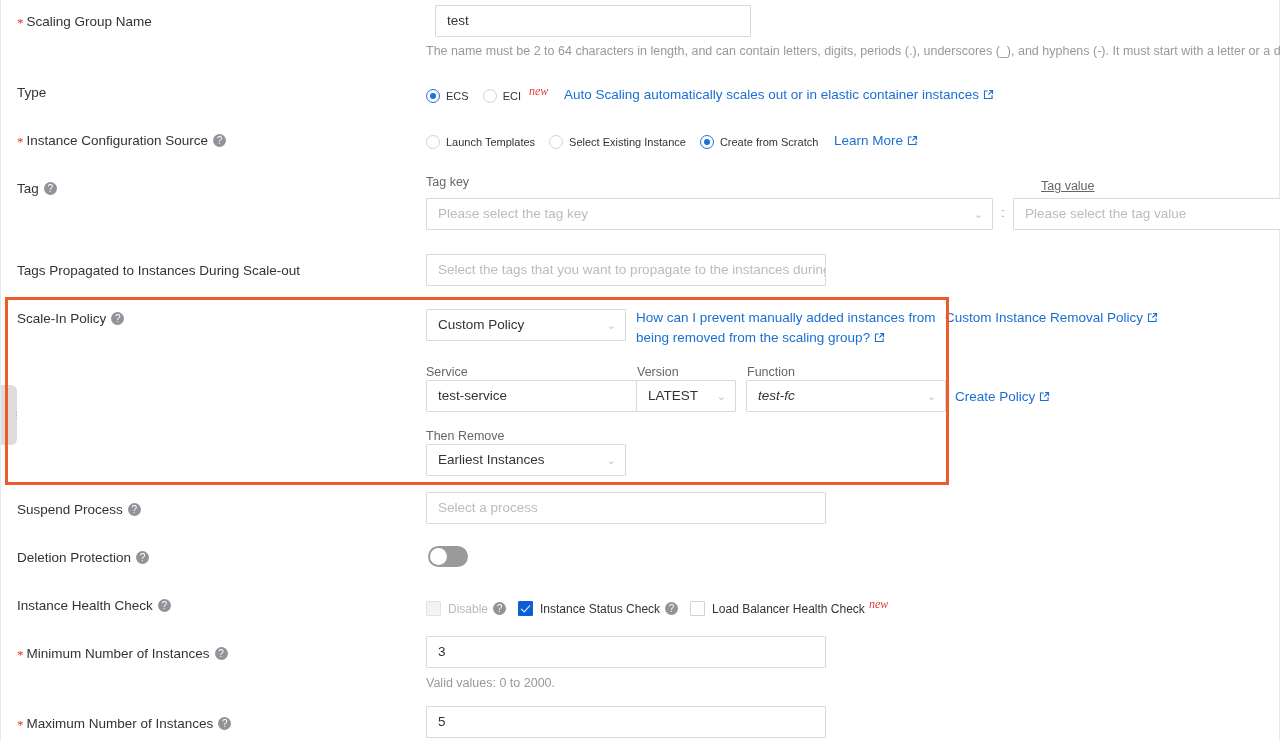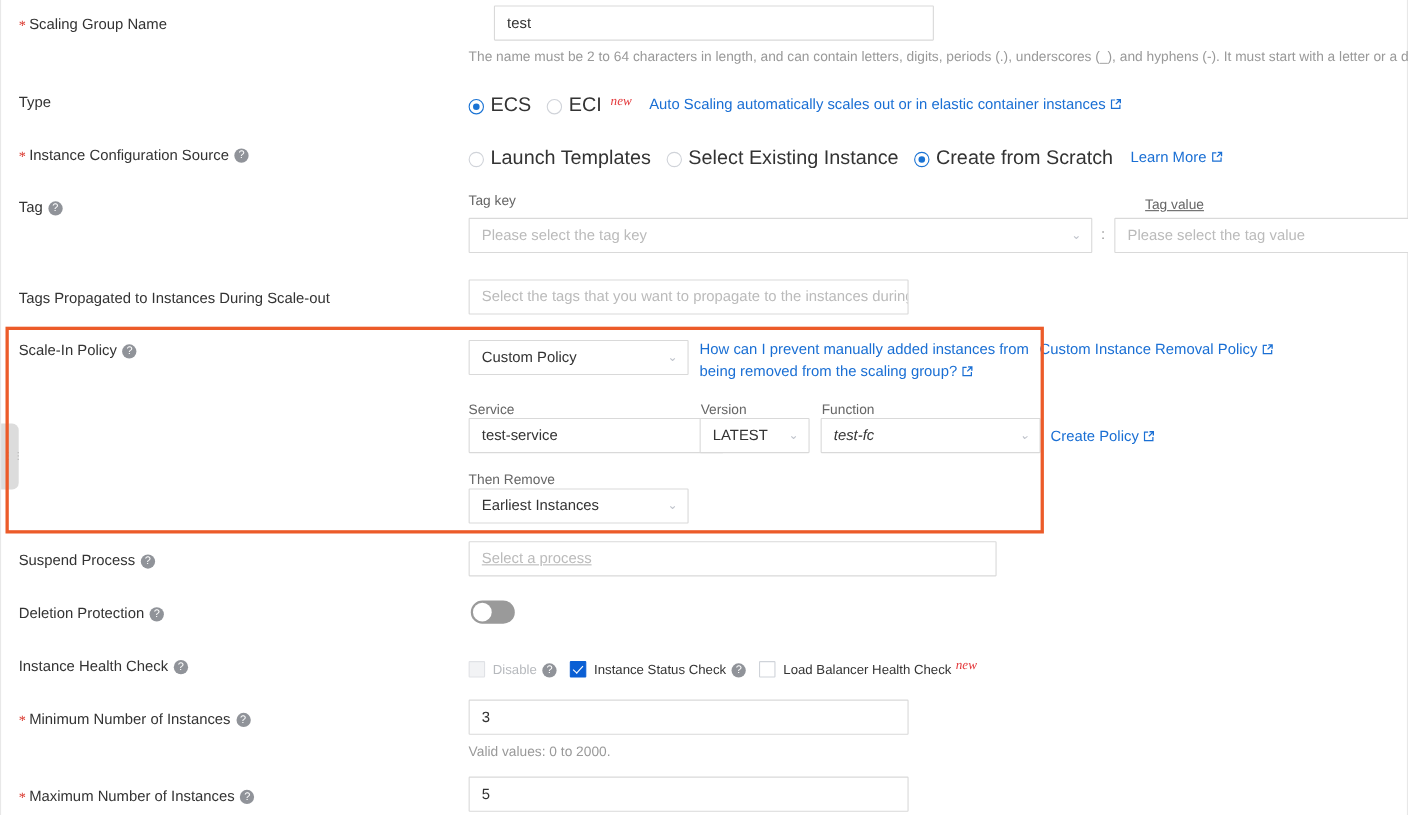--- a/index.html
+++ b/index.html
@@ -134,21 +134,21 @@
   }
   .radio.on .dot::after {
     content: "";
     position: absolute;
     left: 3px; top: 3px;
     width: 6px; height: 6px;
     border-radius: 50%;
     background: #1a73d4;
   }
   .radio .rtext {
-    font-size: 18px;
+    font-size: 11px;
     color: #333;
     margin-left: 6px;
   }
 
   
   .cb-grp { position: absolute; white-space: nowrap; }
   .cb {
     display: inline-block;
     vertical-align: middle;
     margin-right: 16px;
@@ -265,21 +265,21 @@
 
 <div class="page">
 
   <div class="collapse-handle" style="left:0px; top:385px; width:16px; height:60px;">
     <div class="dots">⋮⋮</div>
   </div>
 
   <div class="label" style="top:13px;">
     <span class="req-star">*</span><span>Scaling Group Name</span>
   </div>
-  <div class="inp" style="left:448px; top:5px; width:400px;">test</div>
+  <div class="inp" style="left:434px; top:5px; width:316px;">test</div>
   <div class="hint" style="left:425px; top:43px;">The name must be 2 to 64 characters in length, and can contain letters, digits, periods (.), underscores (_), and hyphens (-). It must start with a letter or a digit.</div>
 
   <div class="label" style="top:84px;">
     <span>Type</span>
   </div>
   <div class="radio-grp" style="left:425px; top:84px;">
     <span class="radio on">
       <span class="dot"></span><span class="rtext">ECS</span>
     </span><span class="radio" style="margin-right:6px;">
       <span class="dot"></span><span class="rtext">ECI</span>
@@ -375,21 +375,21 @@
   <div class="sel" style="left:425px; top:444px; width:200px;">
     <span>Earliest Instances</span>
     <span class="caret">⌄</span>
   </div>
 
   <div class="hl-box" style="left:4px; top:297px; width:944px; height:188px;"></div>
 
   <div class="label" style="top:501px;">
     <span>Suspend Process</span><span class="qmark">?</span>
   </div>
-  <div class="inp ph" style="left:425px; top:492px; width:480px;text-decoration:underline;">Select a process</div>
+  <div class="inp ph" style="left:425px; top:492px; width:400px;">Select a process</div>
 
   <div class="label" style="top:549px;">
     <span>Deletion Protection</span><span class="qmark">?</span>
   </div>
   <div class="toggle" style="left:427px; top:546px;">
     <div class="knob"></div>
   </div>
 
   <div class="label" style="top:597px;">
     <span>Instance Health Check</span><span class="qmark">?</span>

